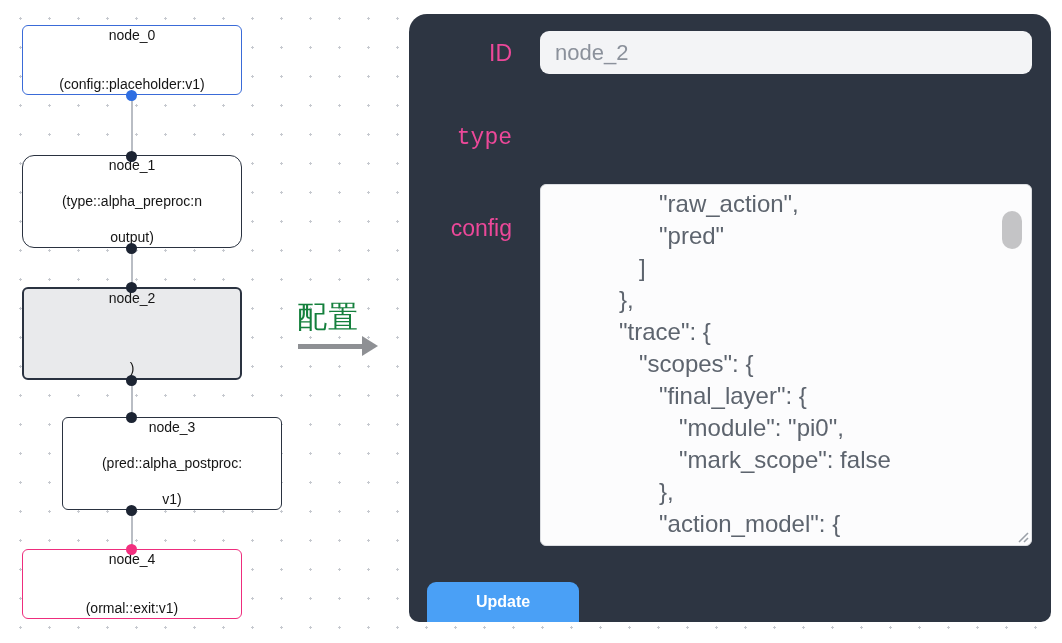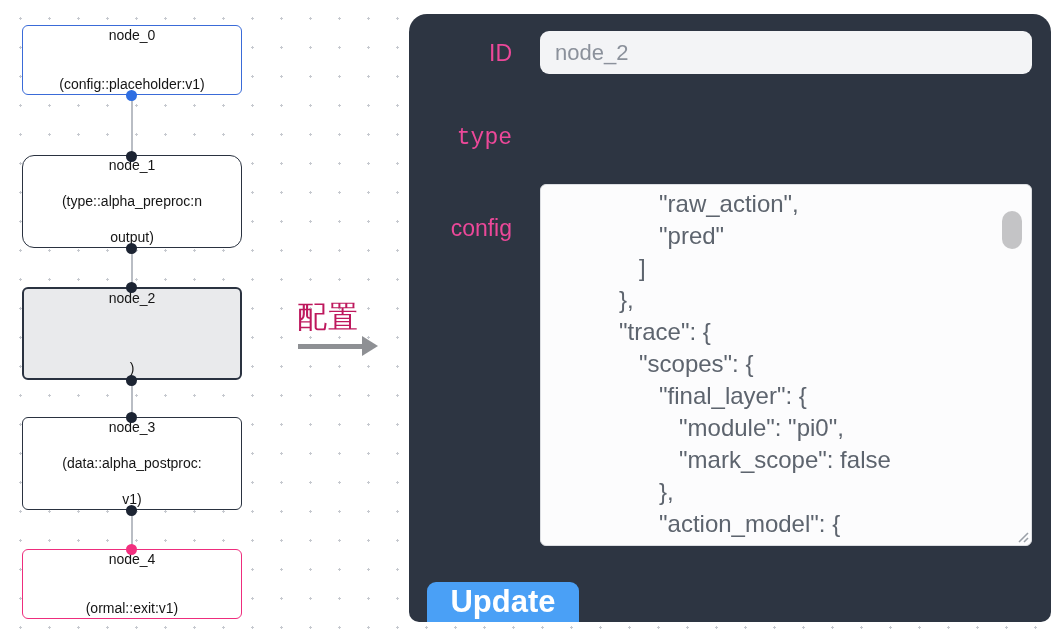--- a/index.html
+++ b/index.html
@@ -17,33 +17,33 @@
     position:absolute; left:22px; width:220px;
     background:#ffffff; border:1.5px solid #2a3240; border-radius:6px;
     display:flex; flex-direction:column; align-items:center; justify-content:space-between;
     font-size:14px; line-height:19px; color:#151515; text-align:center;
     z-index:2; cursor:pointer;
   }
   .node .nline{ display:block; white-space:nowrap; }
   .n0{ top:25px;  height:70px; border-color:#3a6bd8; }
   .n1{ top:155px; height:93px;border-radius:12px; }
   .n2{ top:287px; height:93px; border-width:2px; background:#e9eaec; }
-  .n3{ top:417px; height:93px; }
+  .n3{ top:417px; height:93px;margin-left:40px; }
   .n4{ top:549px; height:70px; border-color:#ee2d7d; }
   .edge{ position:absolute; left:131px; width:2px; background:#b9bdc4; z-index:1; }
   .e0{ top:95px;  height:62px; }
   .e1{ top:248px; height:40px; }
   .e2{ top:380px; height:38px; }
   .e3{ top:510px; height:40px; }
   .dot{ position:absolute; left:126px; width:11px; height:11px; border-radius:50%;
         background:#1c2433; z-index:3; }
   .dot.blue{ background:#2e6ee2; }
   .dot.pink{ background:#f2307f; }
   
-  .anno-label{ position:absolute; left:297px; top:297px; font-size:30px; color:#be185d;
+  .anno-label{ position:absolute; left:297px; top:297px; font-size:30px; color:#15803d;
                font-family:sans-serif; letter-spacing:1px; }
   .arrow-line{ position:absolute; left:298px; top:344px; width:64px; height:5px; background:#8e9094; }
   .arrow-head{ position:absolute; left:362px; top:336px; width:0; height:0;
                border-left:16px solid #8e9094; border-top:10px solid transparent;
                border-bottom:10px solid transparent; }
   
   .panel{ position:absolute; left:409px; top:14px; width:642px; height:608px;
           background:#2d3542; border-radius:18px 18px 10px 10px; overflow:hidden; z-index:4; }
   .flabel{ position:absolute; left:0; width:103px; text-align:right;
            font-size:23px; color:#ec4899; }
@@ -58,21 +58,21 @@
   .in-type{ top:96px; }
   .config-area{ position:absolute; left:131px; top:170px; width:492px; height:362px;
                 background:#fcfcfd; border:1px solid #dcdee2; border-radius:6px; }
   .json-text{ position:absolute; inset:0; overflow:hidden; white-space:pre;
               padding:3px 14px 0 18px; font-size:24px; line-height:32px;
               color:#5d646e; font-family:"Liberation Sans", sans-serif; }
   .sb-thumb{ position:absolute; right:9px; top:26px; width:20px; height:38px;
              border-radius:10px; background:#c4c4c6; }
   .resize-handle{ position:absolute; right:2px; bottom:2px; width:16px; height:16px; }
   .update-btn{ position:absolute; left:18px; top:568px; width:152px; height:40px;
-               background:#4aa0f6; color:#ffffff; font-size:31px; font-weight:600;
+               background:#4aa0f6; color:#ffffff; font-size:16px; font-weight:600;
                border:none; border-radius:9px 9px 0 0; cursor:pointer;
                font-family:"Liberation Sans", sans-serif; }
 </style>
 </head>
 <body>
 
 <div class="edge e0"></div>
 <div class="edge e1"></div>
 <div class="edge e2"></div>
 <div class="edge e3"></div>
@@ -85,21 +85,21 @@
   <span class="nline">node_1</span>
   <span class="nline">(type::alpha_preproc:n</span>
   <span class="nline">output)</span>
 </div>
 <div class="node n2">
   <span class="nline">node_2</span>
   <span class="nline">)</span>
 </div>
 <div class="node n3">
   <span class="nline">node_3</span>
-  <span class="nline">(data::alpha_postproc:</span>
+  <span class="nline">(pred::alpha_postproc:</span>
   <span class="nline">v1)</span>
 </div>
 <div class="node n4">
   <span class="nline">node_4</span>
   <span class="nline">(ormal::exit:v1)</span>
 </div>
 
 <div class="dot blue" style="top:89.5px;"></div>
 <div class="dot" style="top:150.5px;"></div>
 <div class="dot" style="top:242.5px;"></div>

